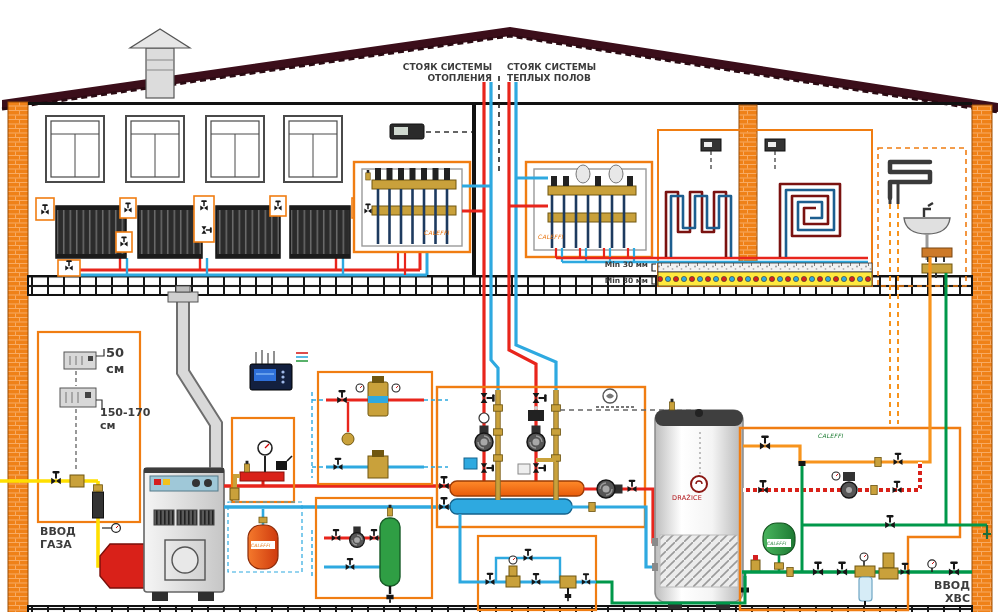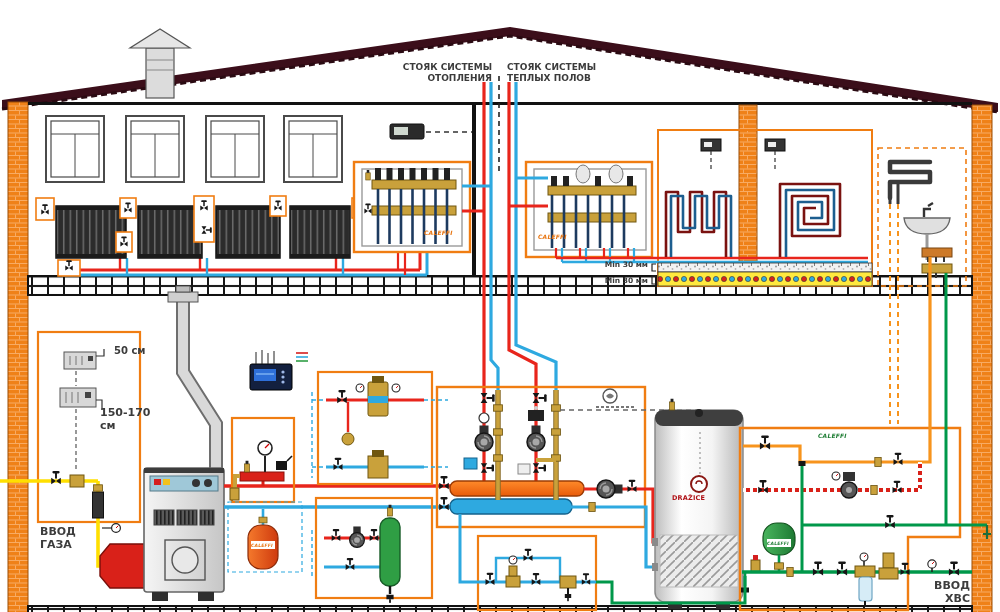--- a/index.html
+++ b/index.html
@@ -1,21 +1,21 @@
 <!DOCTYPE html>
 <html><head>
 <meta charset="utf-8">
 <style>
   html,body{margin:0;padding:0;background:#fff;}
   #stage{position:relative;width:1000px;height:612px;background:#fff;overflow:hidden;
          font-family:"DejaVu Sans","Liberation Sans",sans-serif;margin-top:20px;}
   #stage svg{position:absolute;left:0;top:0;}
   .lbl{position:absolute;color:#3b3b3b;font-weight:bold;white-space:pre-line;line-height:1.2;}
   .lbl.r{text-align:right;}
-  .brand{position:absolute;font-weight:bold;font-style:italic;letter-spacing:.2px;}
+  .brand{position:absolute;font-weight:normal;font-style:italic;letter-spacing:.2px;}
 </style>
 </head>
 <body>
 
 <div id="stage">
 <svg width="1000" height="612" viewBox="0 0 1000 612">
 <defs>
   <pattern id="bricks" width="16" height="9.5" patternUnits="userSpaceOnUse">
     <rect width="16" height="9.5" fill="#161616"></rect>
           <rect x="1" y="1" width="14" height="7.5" fill="#fff"></rect>
@@ -582,21 +582,21 @@
   <path d="M596,562 H612 V583 H745 V556" stroke="#00984a" stroke-width="3" fill="none"></path>
 </g>
 </svg>
 
 <div class="lbl r" style="left:398px;top:42px;width:94px;font-size:9px;">СТОЯК СИСТЕМЫ
 ОТОПЛЕНИЯ</div>
 <div class="lbl" style="left:507px;top:42px;width:96px;font-size:9px;">СТОЯК СИСТЕМЫ
 ТЕПЛЫХ ПОЛОВ</div>
 <div class="lbl r" style="left:596px;top:240px;width:52px;font-size:7.5px;">Min 30 мм</div>
 <div class="lbl r" style="left:596px;top:256px;width:52px;font-size:7.5px;">Min 30 мм</div>
-<div class="lbl" style="left:106px;top:325px;width:40px;font-size:10px;padding-left:8px;">50 см</div>
+<div class="lbl" style="left:106px;top:325px;width:40px;font-size:13px;">50 см</div>
 <div class="lbl" style="left:100px;top:386px;width:52px;font-size:11px;">150-170 см</div>
 <div class="lbl" style="left:40px;top:505px;width:60px;font-size:11px;color:#3d3d3d;">ВВОД
 ГАЗА</div>
 <div class="lbl r" style="left:918px;top:559px;width:52px;font-size:11px;color:#3d3d3d;">ВВОД
 ХВС</div>
 <div class="brand" style="left:424px;top:209px;font-size:6px;color:#e87511;">CALEFFI</div>
 <div class="brand" style="left:538px;top:213px;font-size:6px;color:#e87511;">CALEFFI</div>
 <div class="brand" style="left:818px;top:412px;font-size:6px;color:#1e7d34;">CALEFFI</div>
 <div class="brand c" style="left:251px;top:522.5px;width:24px;font-size:4.5px;color:#e87511;">CALEFFI</div>
 <div class="brand c" style="left:767px;top:520.5px;width:24px;font-size:4.5px;color:#1e7d34;">CALEFFI</div>

